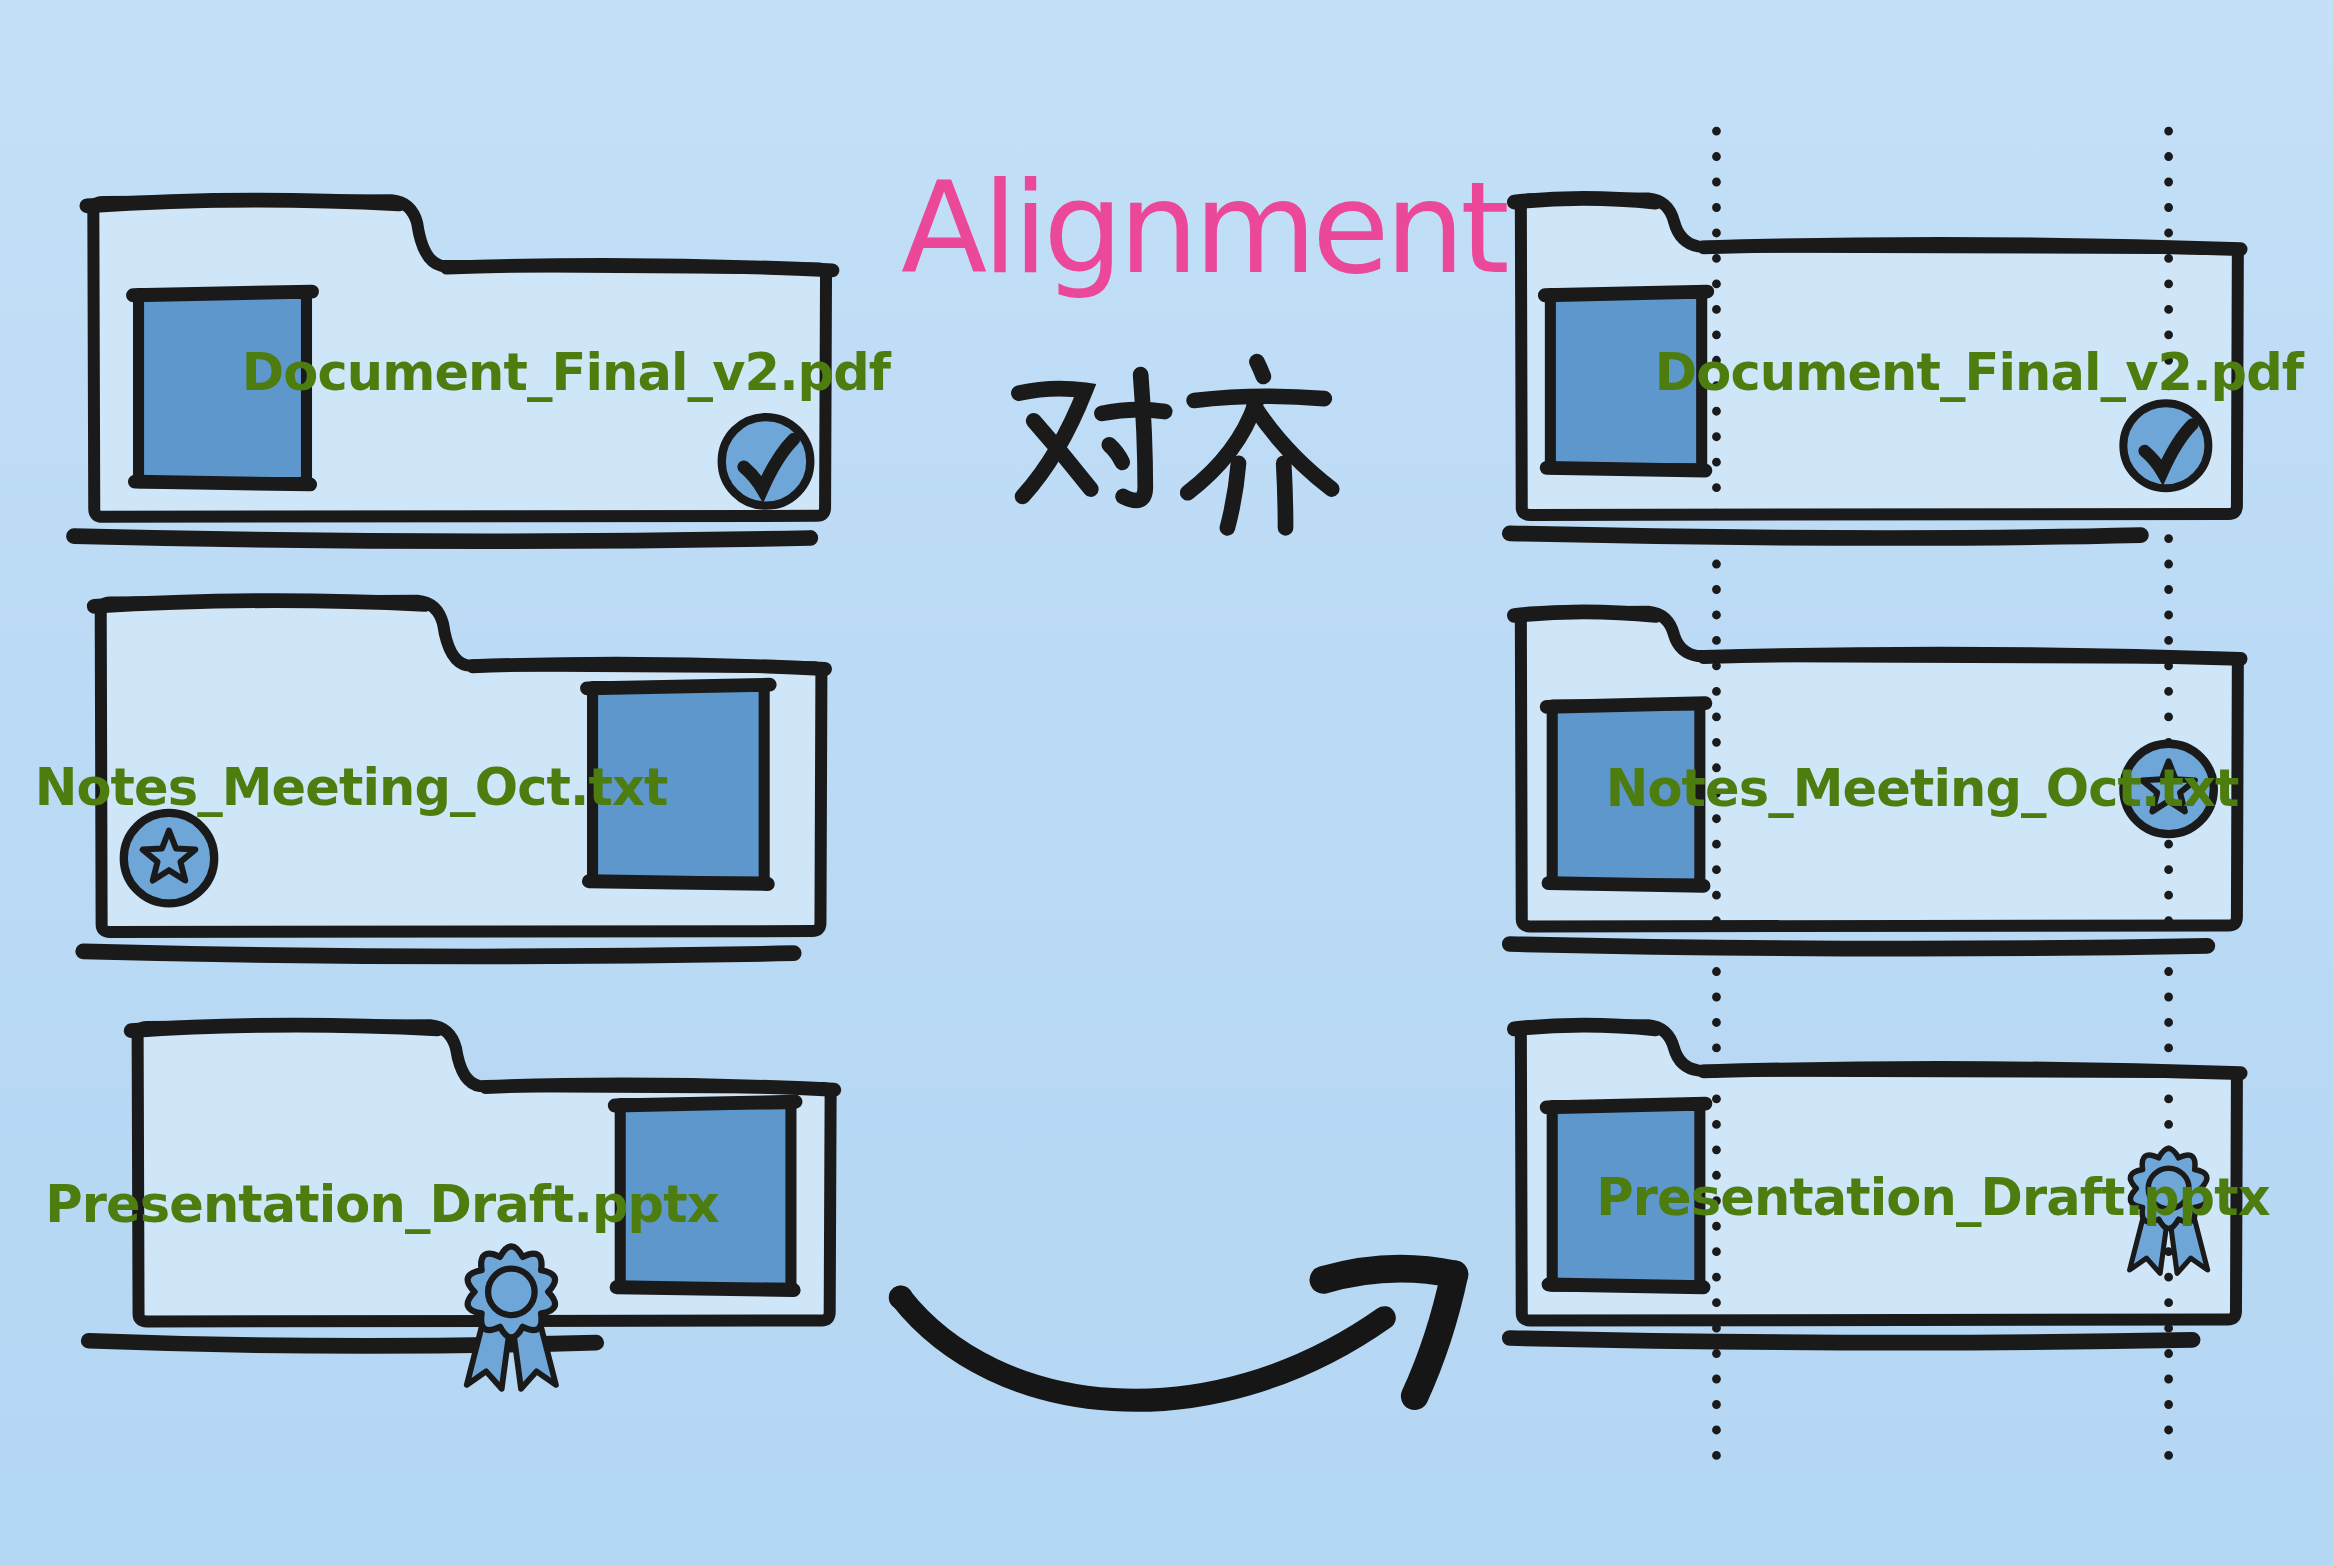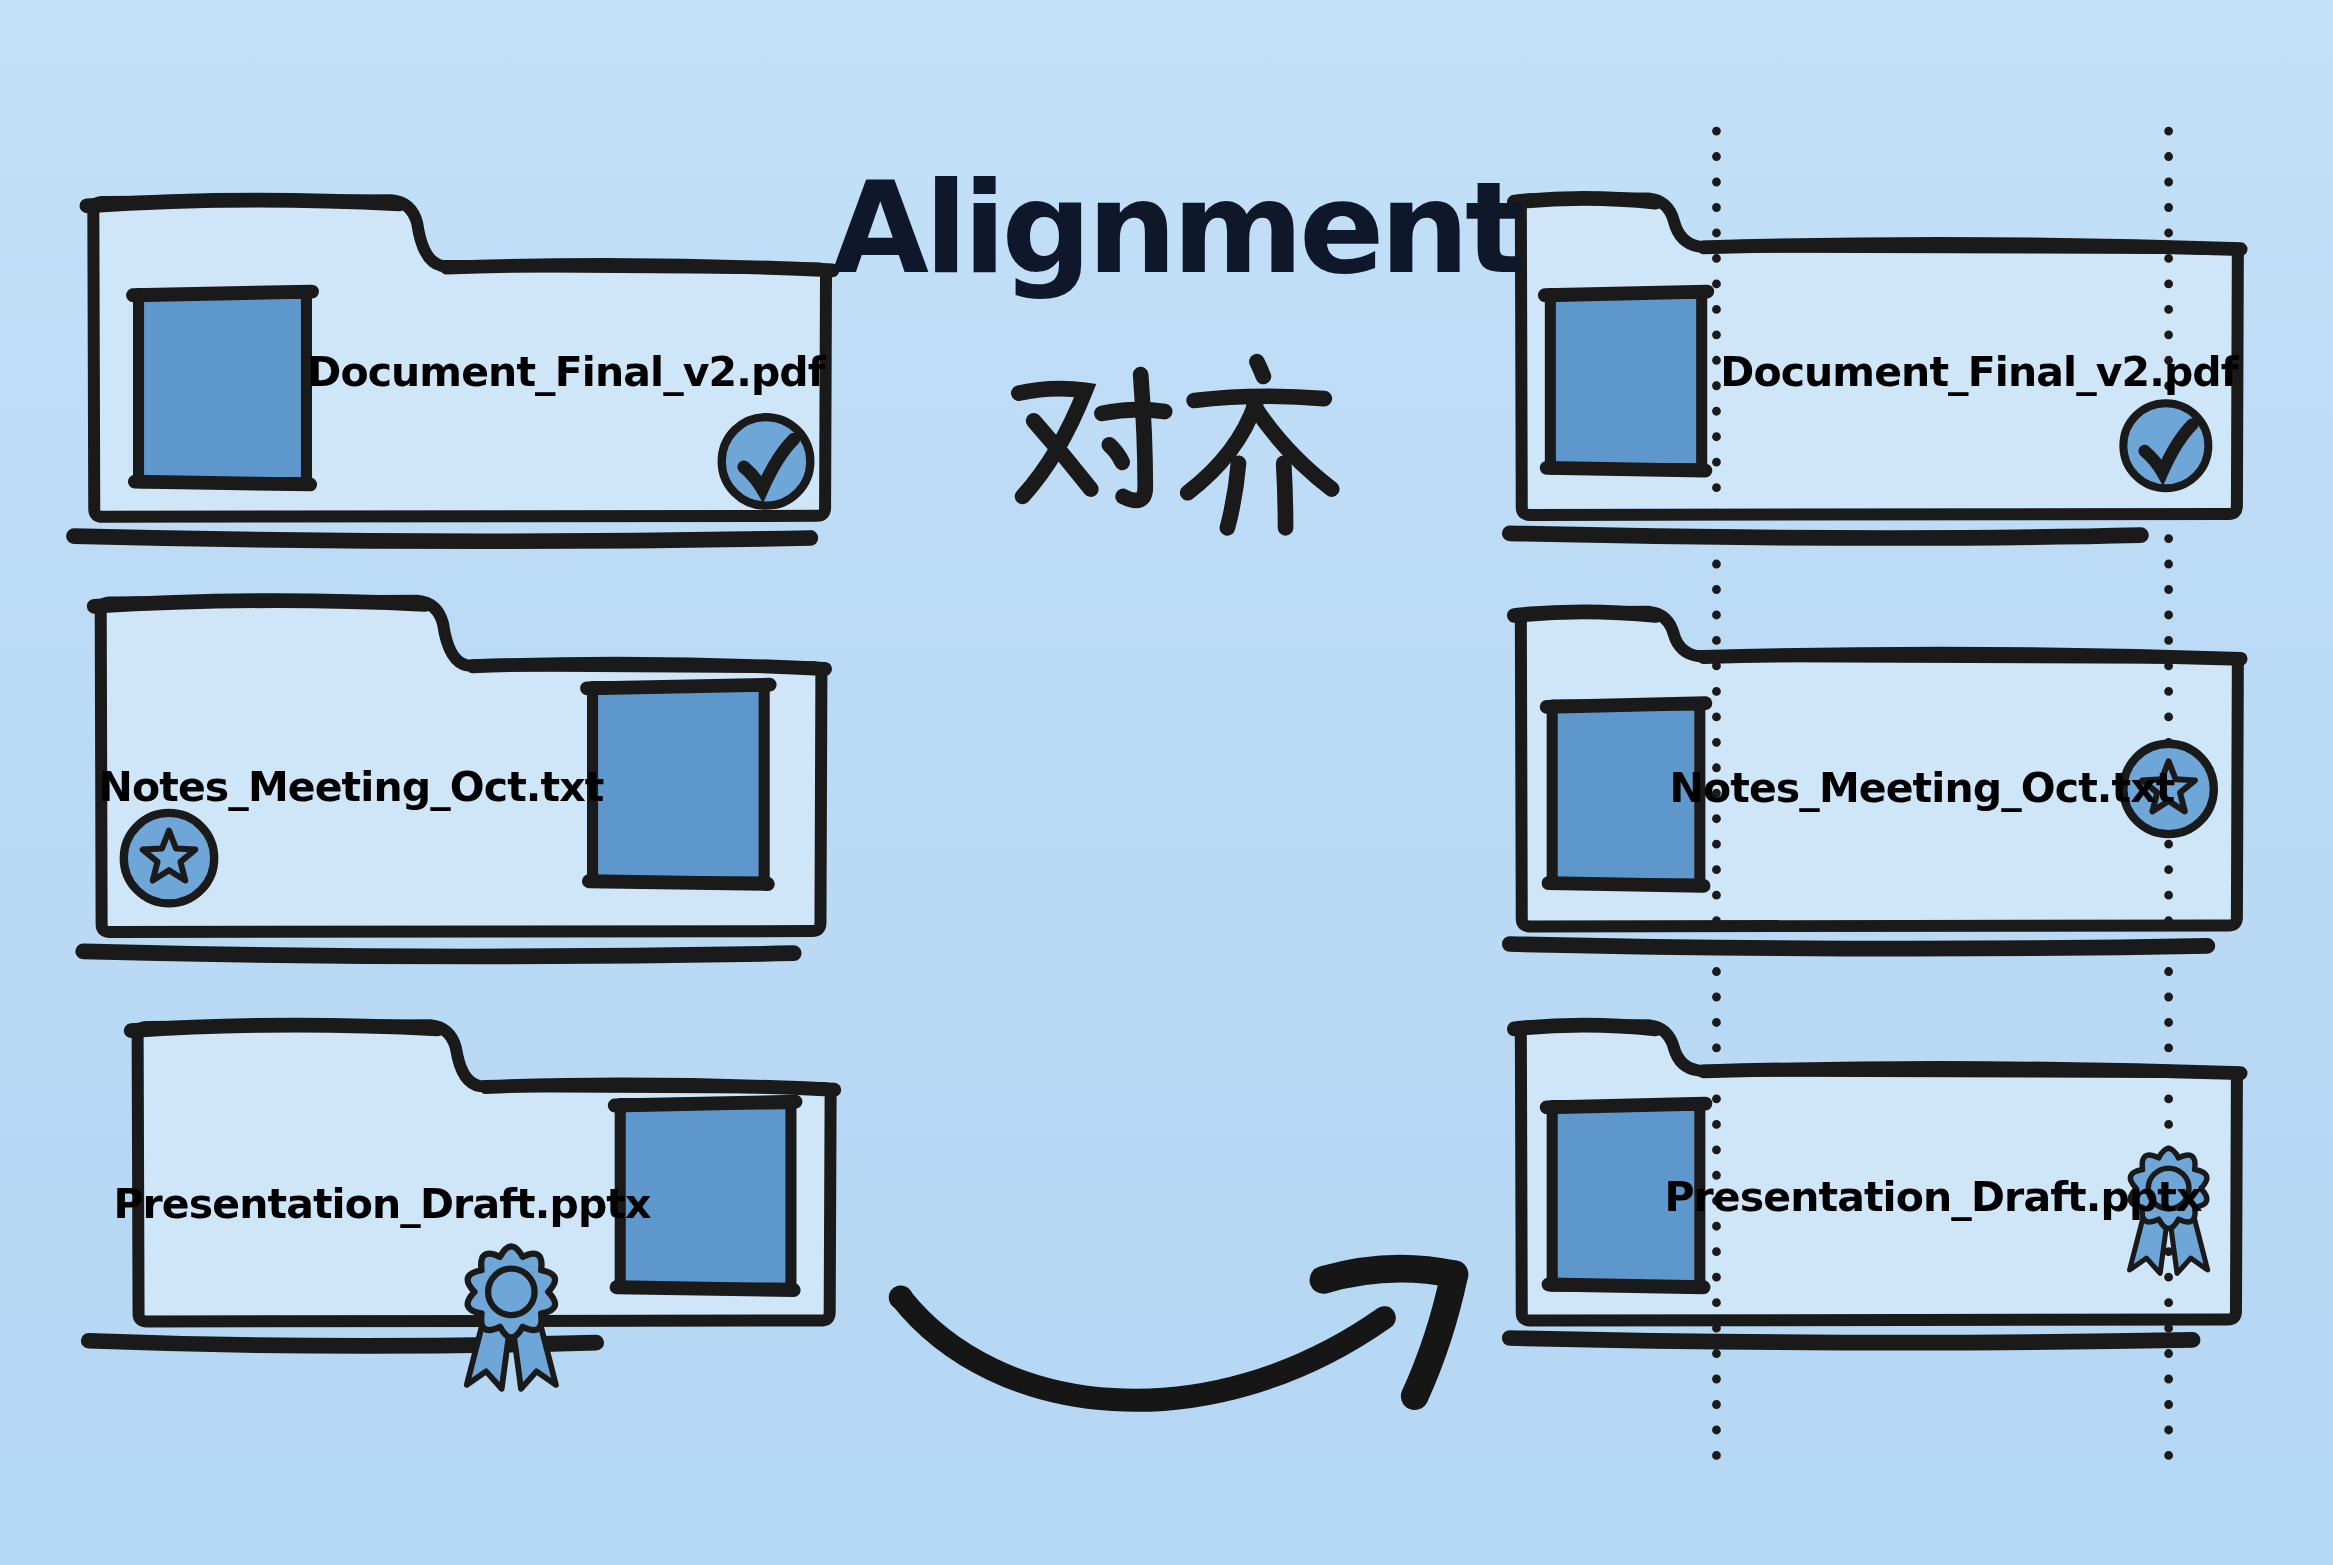--- a/index.html
+++ b/index.html
@@ -12,25 +12,25 @@
   svg.art{position:absolute;left:0;top:0;width:2333px;height:1565px;}
   .folder-shape{fill:#cfe6f9;stroke:#1a1a1a;stroke-width:13;stroke-linejoin:round;}
   .accent{fill:none;stroke:#1a1a1a;stroke-linecap:round;}
   .doc{fill:#5d97cb;stroke:#1a1a1a;stroke-width:12;stroke-linejoin:round;}
   .ink{stroke:#1a1a1a;fill:none;stroke-linecap:round;}
   .badge-fill{fill:#6fa6d8;stroke:#1a1a1a;}
   .dotted{stroke:#1a1a1a;stroke-width:9.5;stroke-dasharray:0.1 27.5;stroke-linecap:round;}
   .arrow-stroke{stroke:#161616;fill:none;stroke-linecap:round;}
   .lbl{
     position:absolute;transform:translate(-50%,-50%);
-    font-weight:bold;font-size:41px;letter-spacing:-0.9px;color:#000000;white-space:nowrap;
+    font-weight:bold;font-size:51px;letter-spacing:-0.9px;color:#4d7c0f;white-space:nowrap;
   }
   .title{
-    position:absolute;left:1176px;top:155px;transform:translateX(-50%);
-    font-weight:bold;font-size:126px;letter-spacing:-4.6px;color:#0f172a;white-space:nowrap;
+    position:absolute;left:1203px;top:155px;transform:translateX(-50%);
+    font-weight:normal;font-size:126px;letter-spacing:-4.6px;color:#ec4899;white-space:nowrap;
   }
 </style>
 </head>
 <body>
 
 <div class="canvas">
 
   <svg class="art" viewBox="0 0 2528 1696">
 
     <g>

